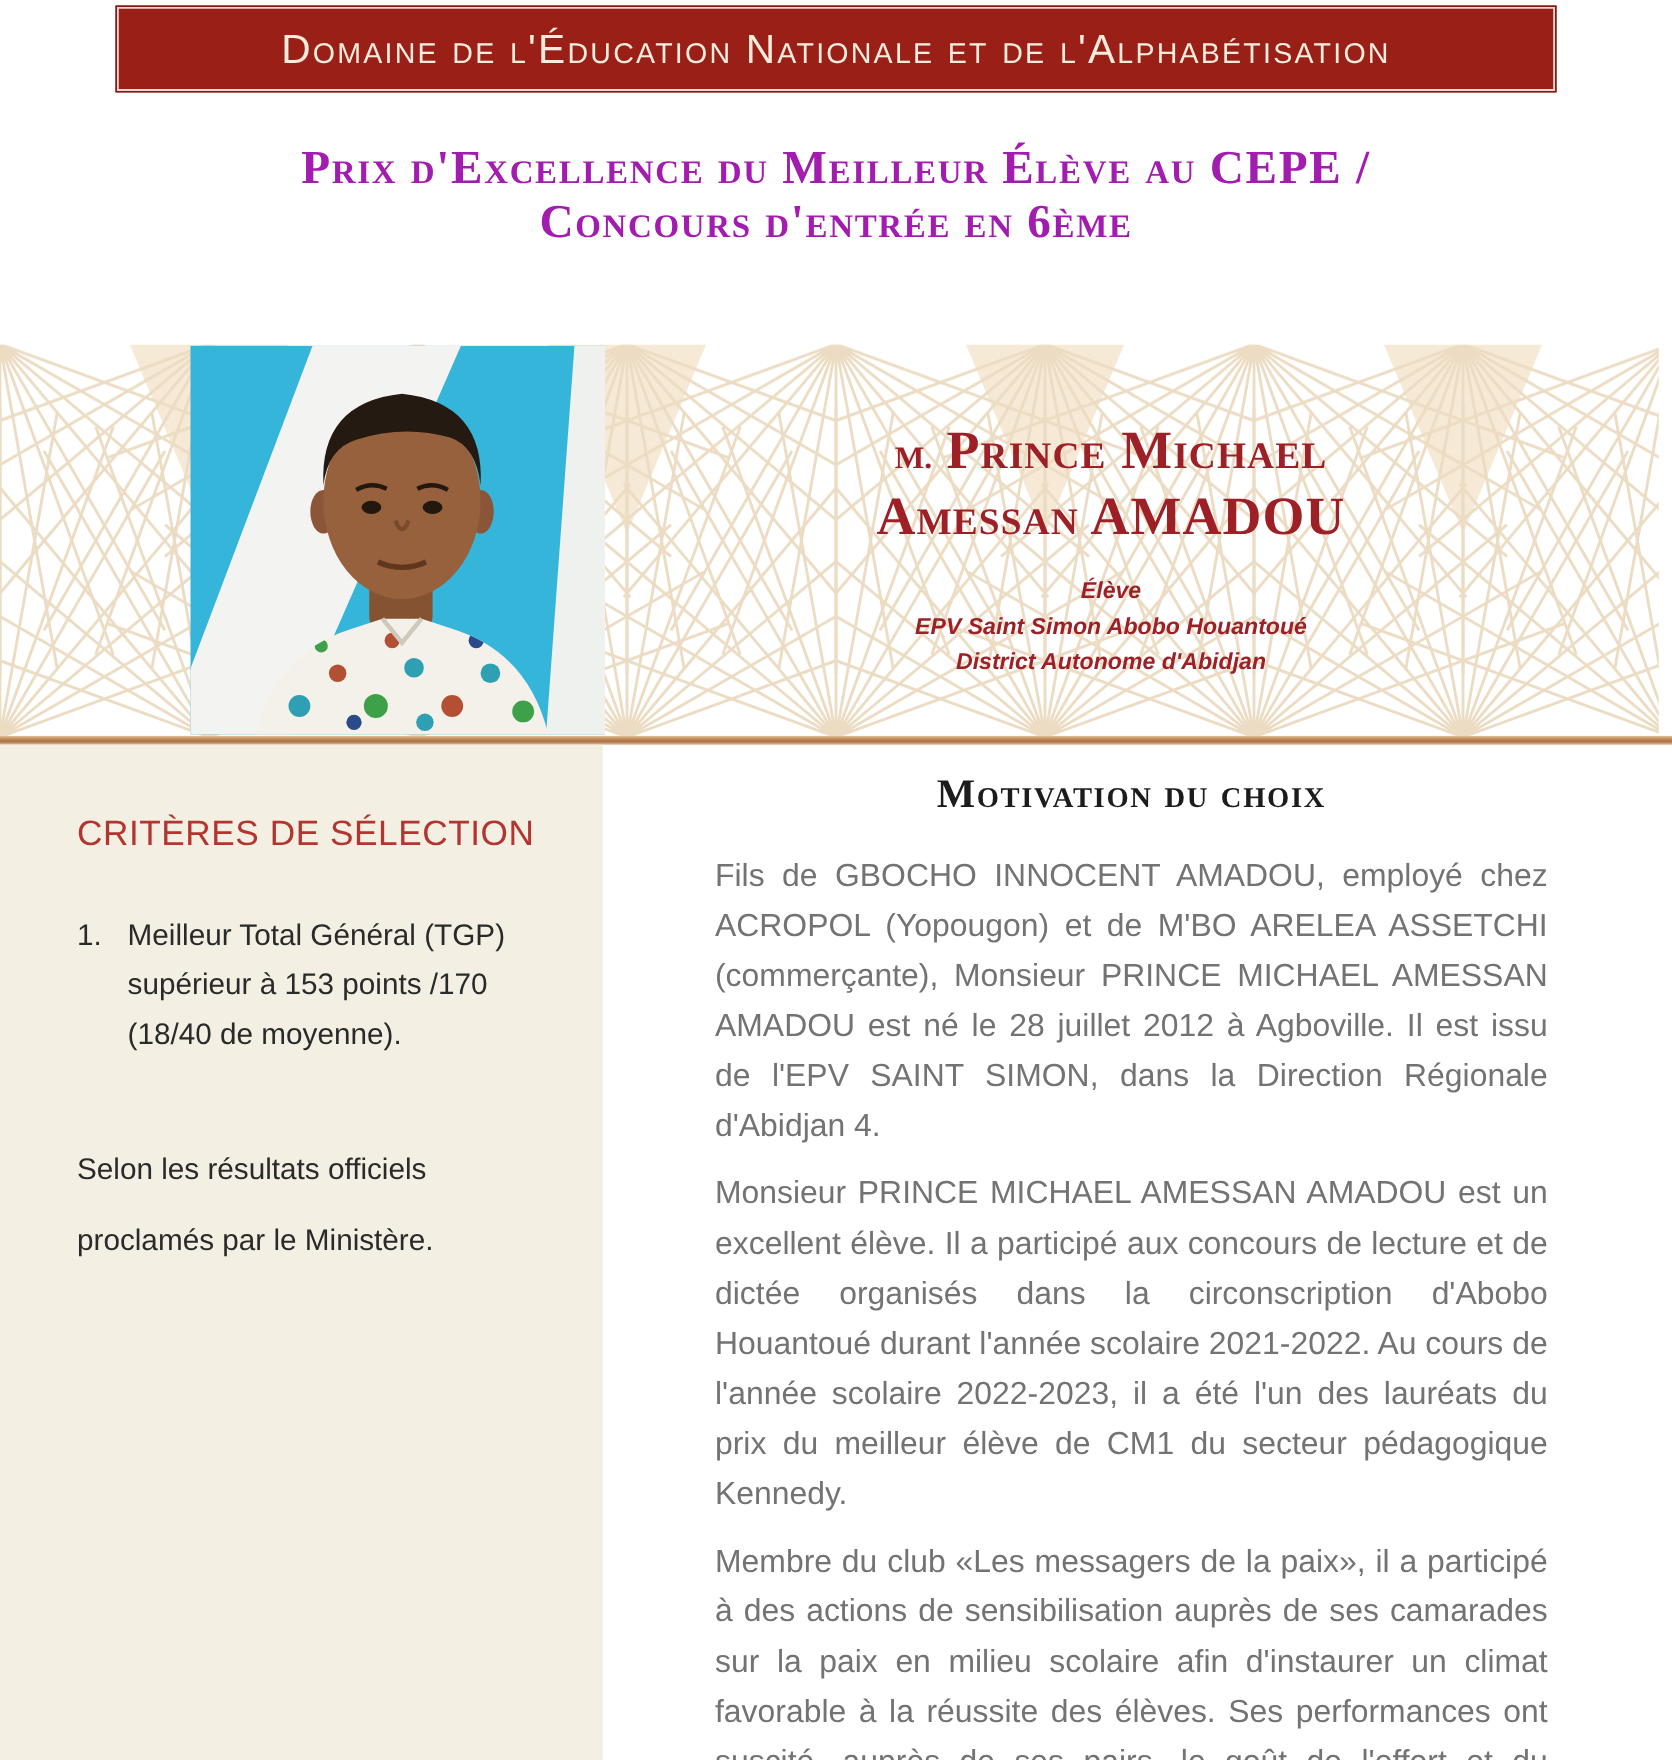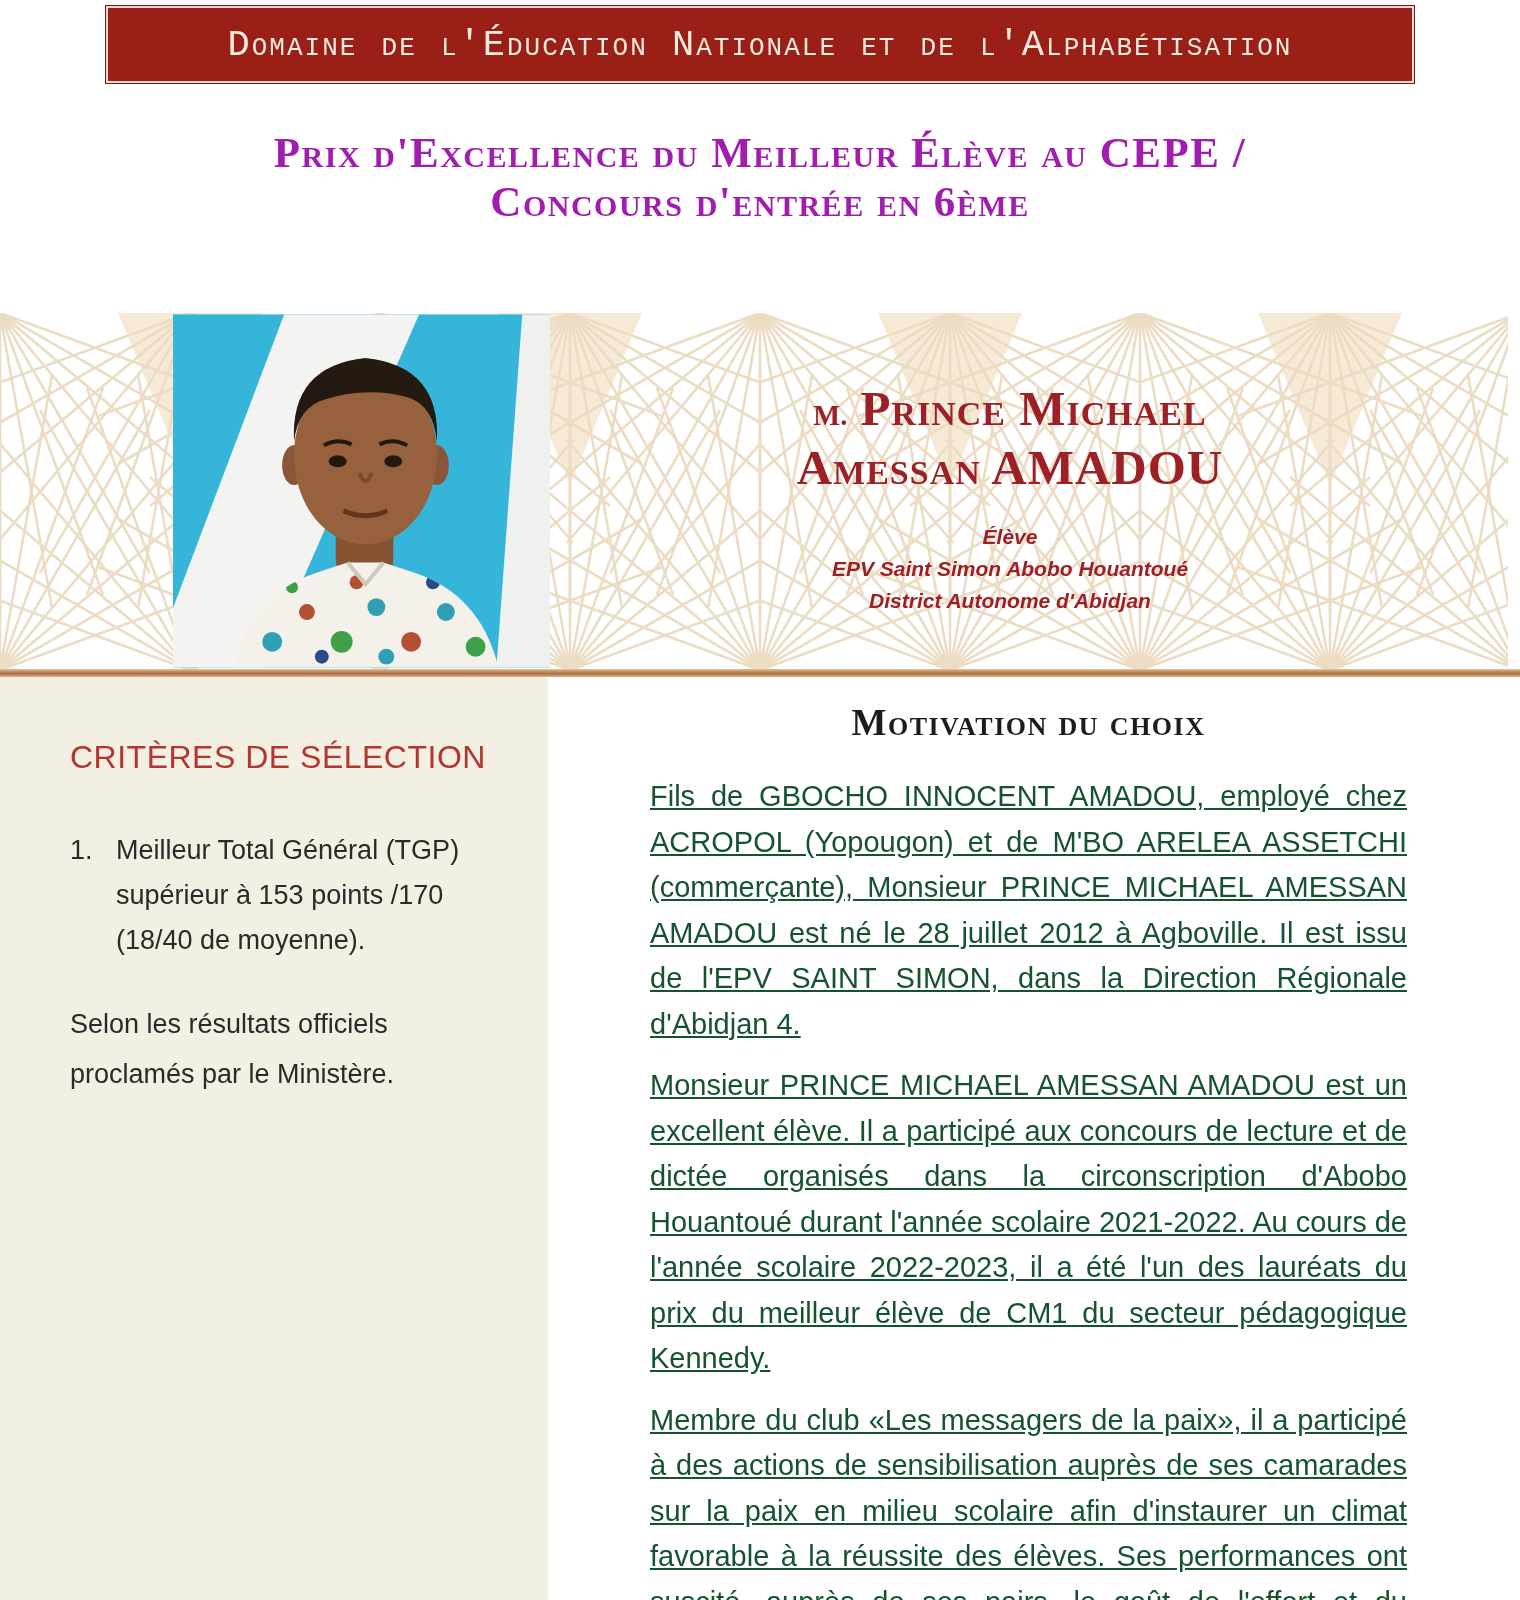--- a/index.html
+++ b/index.html
@@ -11,21 +11,21 @@
   }
   
   .banner{
     position:absolute;left:105px;top:5px;width:1308px;height:77px;
     background:#991f17;
     border:1px solid #7c1510;
     box-shadow:0 0 0 2px #e9d8d6 inset;
     display:flex;align-items:center;justify-content:center;
   }
   .banner-text{
-    font-family:Liberation Mono, monospace;
+    font-family:Liberation Sans, sans-serif;
     font-variant:small-caps;
     font-size:37px;letter-spacing:2px;
     color:#f6ecdd;white-space:nowrap;
   }
   
   .page-title{
     position:absolute;left:0;top:128px;width:100%;
     text-align:center;
     font-family:"Liberation Serif", serif;
     font-variant:small-caps;font-weight:600;
@@ -73,35 +73,35 @@
   .criteria-heading{
     color:#b23530;font-size:32px;letter-spacing:0.5px;
     margin:0 0 52px 0;font-weight:400;
   }
   .criteria-item{
     display:flex;font-size:27px;line-height:45px;color:#2a2a2a;
   }
   .criteria-item .num{width:46px;flex:none;}
   .criteria-item .txt{flex:1;}
   .criteria-note{
-    margin-top:36px;font-size:27px;line-height:50px;color:#2a2a2a;
+    margin-top:68px;font-size:27px;line-height:64px;color:#2a2a2a;
   }
   .main{
     position:absolute;left:650px;top:677px;width:757px;
   }
   .motivation-heading{
     font-family:"Liberation Serif", serif;
     font-variant:small-caps;font-weight:600;
     font-size:37px;letter-spacing:1.5px;color:#1c1c1c;
     text-align:center;margin:24px 0 30px 0;
   }
   .main p{
     margin:0 0 16px 0;
     font-size:29px;line-height:45.5px;
-    text-align:justify;color:#14532d;text-decoration:underline;
+    text-align:justify;color:#737373;
   }
 </style>
 </head>
 <body>
 
 <header class="banner">
   <span class="banner-text">Domaine de l'Éducation Nationale et de l'Alphabétisation</span>
 </header>
 
 <div class="page-title">

